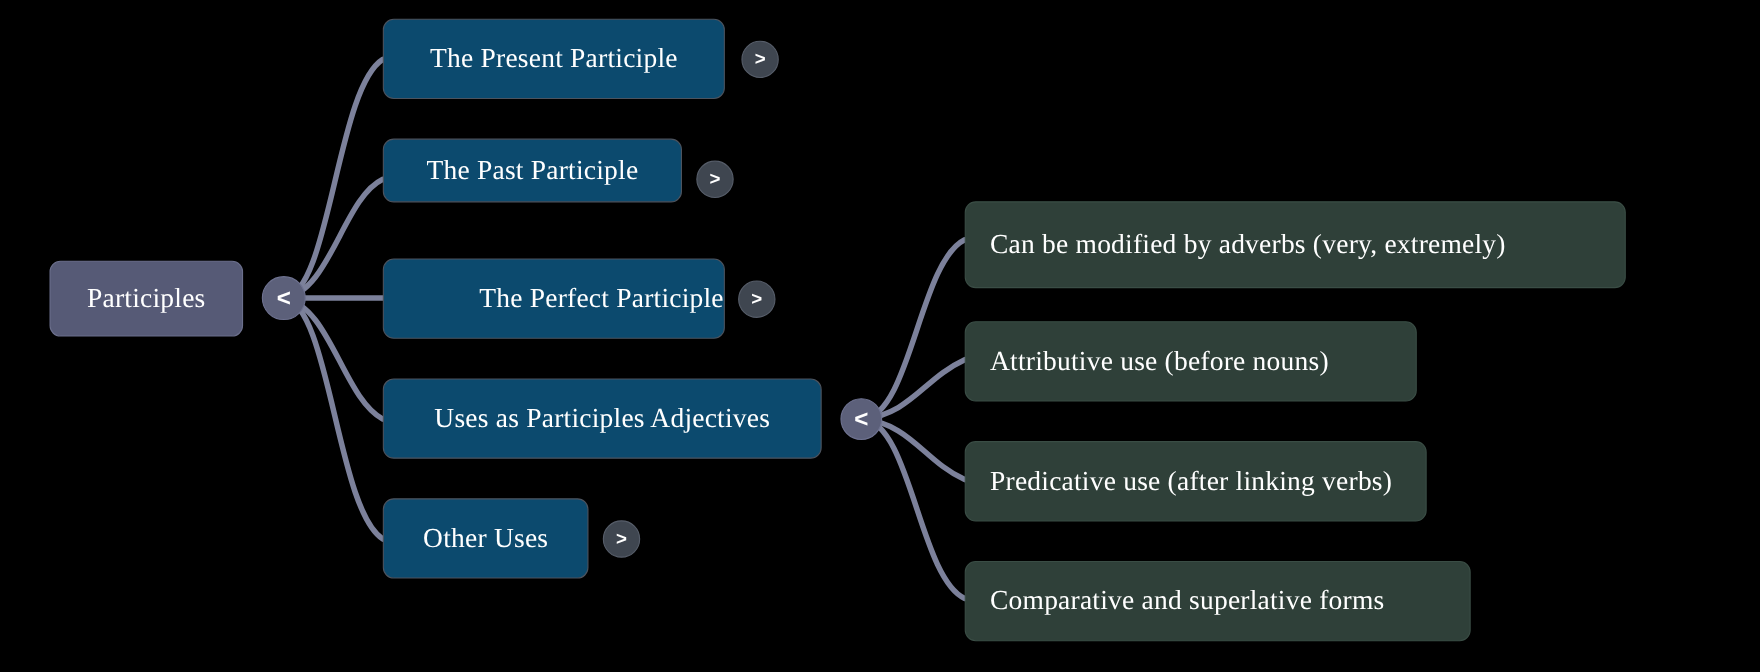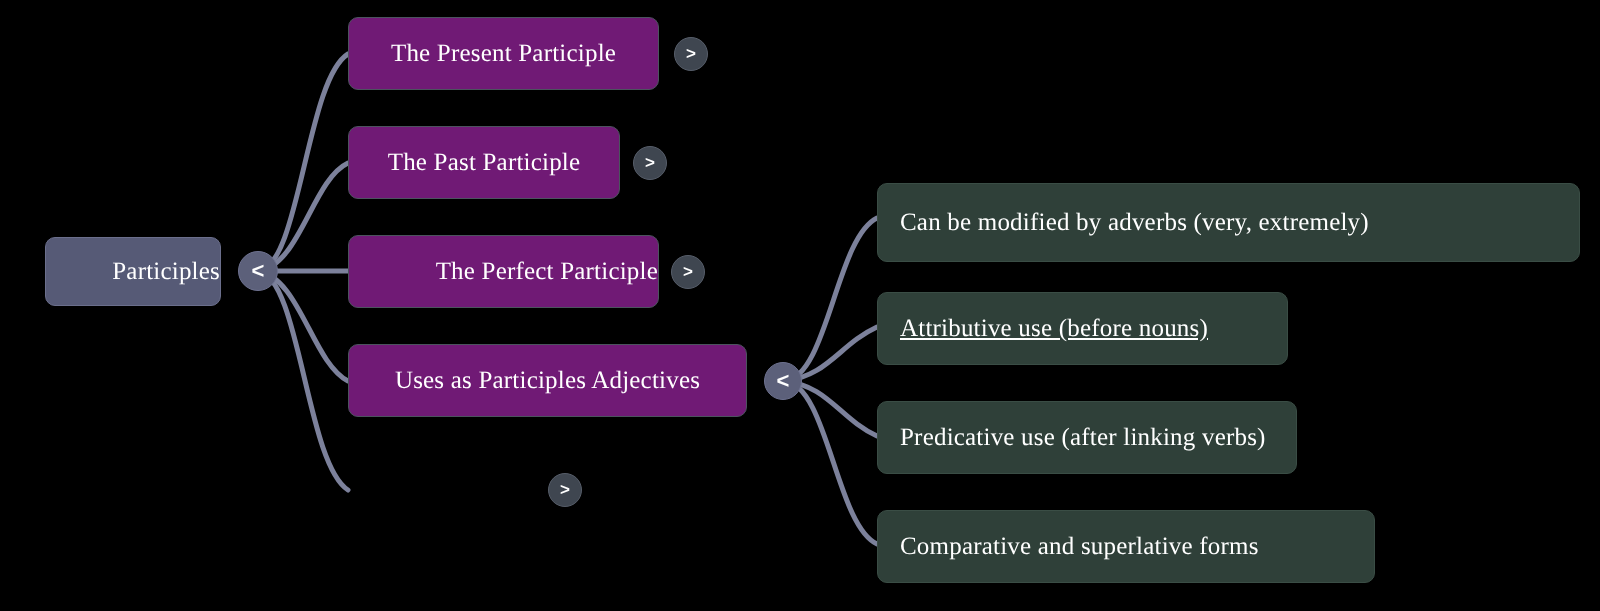--- a/index.html
+++ b/index.html
@@ -30,25 +30,25 @@
     display: flex;
     align-items: center;
     border-radius: 10px;
     color: #ffffff;
     letter-spacing: 0.2px;
     text-rendering: geometricPrecision;
   }
   .node-root {
     background: #565a76;
     border: 1px solid #6b6f8c;
-    justify-content: flex-end;
+    justify-content: center;
     font-size: 25px;
   }
   .node-branch {
-    background: #701a75;
+    background: #0c4a6e;
     border: 1px solid #4c535e;
     justify-content: center;
     font-size: 25px;
   }
   .node-leaf {
     background: #2f4039;
     border: 1px solid #3a4d45;
     justify-content: flex-start;
     padding-left: 22px;
     font-size: 25px;
@@ -111,54 +111,57 @@
     <span>&lt;</span>
   </div>
 
   <div class="node node-branch" style="left:348px; top:17px; width:311px; height:73px;">
     <span class="node-label">The Present Participle</span>
   </div>
   <div class="toggle toggle-expand toggle-sm" style="left:674px; top:37px; width:34px; height:34px;">
     <span>&gt;</span>
   </div>
 
-  <div class="node node-branch" style="left:348px; top:126px; width:272px; height:73px;">
+  <div class="node node-branch" style="left:348px; top:126px; width:272px; height:58px;">
     <span class="node-label">The Past Participle</span>
   </div>
   <div class="toggle toggle-expand toggle-sm" style="left:633px; top:146px; width:34px; height:34px;">
     <span>&gt;</span>
   </div>
 
   <div class="node node-branch" style="left:348px; top:235px; width:311px; height:73px;justify-content:flex-end;">
     <span class="node-label">The Perfect Participle</span>
   </div>
   <div class="toggle toggle-expand toggle-sm" style="left:671px; top:255px; width:34px; height:34px;">
     <span>&gt;</span>
   </div>
 
   <div class="node node-branch" style="left:348px; top:344px; width:399px; height:73px;">
     <span class="node-label">Uses as Participles Adjectives</span>
   </div>
   <div class="toggle toggle-collapse" style="left:764px; top:362px; width:38px; height:38px;">
     <span>&lt;</span>
   </div>
 
+  <div class="node node-branch" style="left:348px; top:453px; width:187px; height:73px;">
+    <span class="node-label">Other Uses</span>
+  </div>
   <div class="toggle toggle-expand toggle-sm" style="left:548px; top:473px; width:34px; height:34px;">
     <span>&gt;</span>
   </div>
 
-  <div class="node node-leaf" style="left:877px; top:183px; width:703px; height:79px;align-items:center;">
+  <div class="node node-leaf" style="left:877px; top:183px; width:601px; height:79px;align-items:center;">
     <span class="node-label">Can be modified by adverbs (very, extremely)</span>
   </div>
 
-  <div class="node node-leaf" style="left:877px; top:292px; width:411px; height:73px;text-decoration:underline;">
+  <div class="node node-leaf" style="left:877px; top:292px; width:411px; height:73px;">
     <span class="node-label">Attributive use (before nouns)</span>
   </div>
 
   <div class="node node-leaf" style="left:877px; top:401px; width:420px; height:73px;">
     <span class="node-label">Predicative use (after linking verbs)</span>
   </div>
 
-  <div class="node node-leaf" style="left:877px; top:510px; width:498px; height:73px;">
+  <div class="node node-leaf" style="left:877px; top:510px; width:460px; height:73px;">
     <span class="node-label">Comparative and superlative forms</span>
   </div>
 
 </div>
 
 </body></html>

